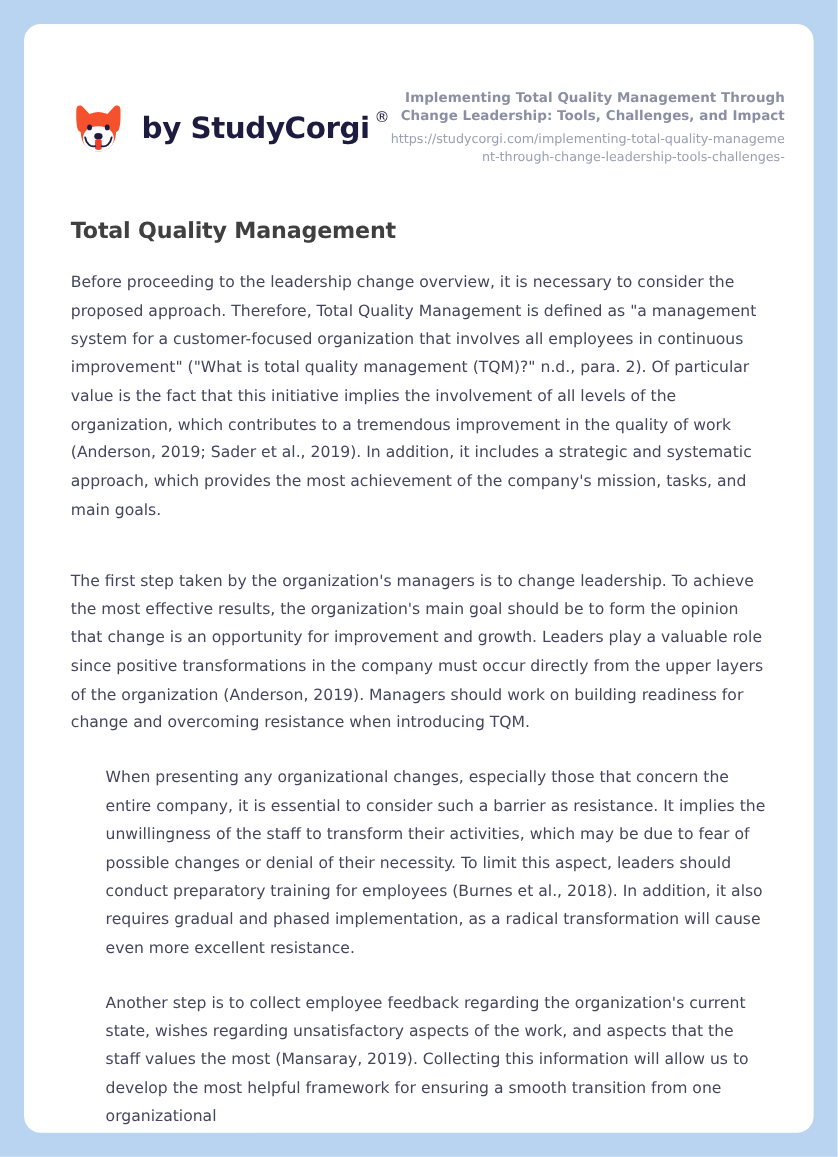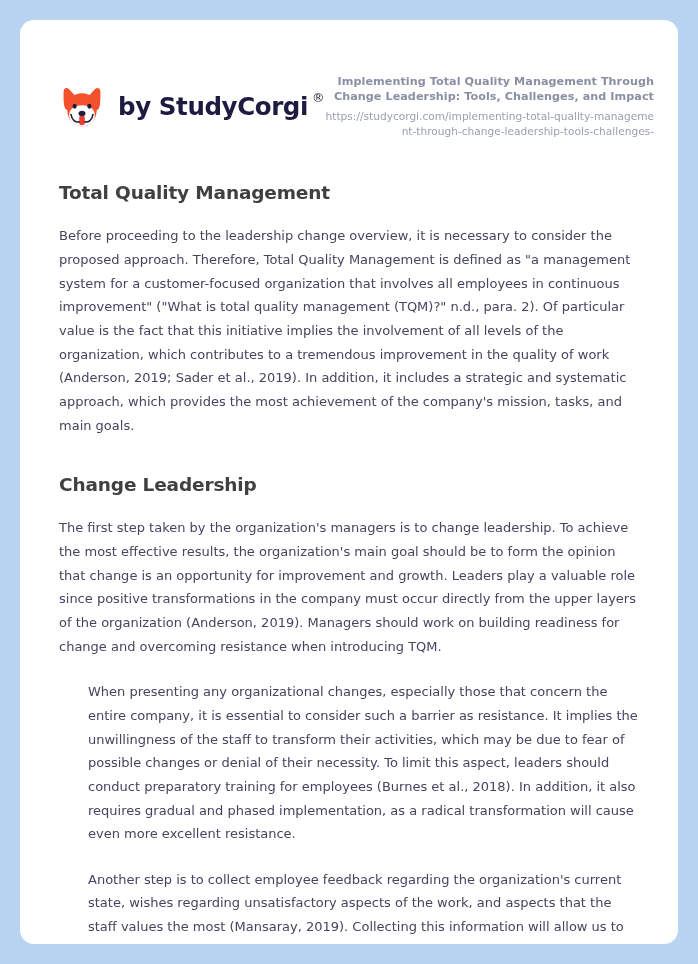--- a/index.html
+++ b/index.html
@@ -148,20 +148,19 @@
     </div>
 
   </div>
 
   <div class="doc-body">
       <div class="section">
         <h2 class="section-heading">Total Quality Management</h2>
         <p class="para">Before proceeding to the leadership change overview, it is necessary to consider the proposed approach. Therefore, Total Quality Management is defined as "a management system for a customer-focused organization that involves all employees in continuous improvement" ("What is total quality management (TQM)?" n.d., para. 2). Of particular value is the fact that this initiative implies the involvement of all levels of the organization, which contributes to a tremendous improvement in the quality of work (Anderson, 2019; Sader et al., 2019). In addition, it includes a strategic and systematic approach, which provides the most achievement of the company's mission, tasks, and main goals.</p>
       </div>
       <div class="section">
-        <h2 class="section-heading">Change Leadership</h2>
         <p class="para">The first step taken by the organization's managers is to change leadership. To achieve the most effective results, the organization's main goal should be to form the opinion that change is an opportunity for improvement and growth. Leaders play a valuable role since positive transformations in the company must occur directly from the upper layers of the organization (Anderson, 2019). Managers should work on building readiness for change and overcoming resistance when introducing TQM.</p>
         <p class="para">When presenting any organizational changes, especially those that concern the entire company, it is essential to consider such a barrier as resistance. It implies the unwillingness of the staff to transform their activities, which may be due to fear of possible changes or denial of their necessity. To limit this aspect, leaders should conduct preparatory training for employees (Burnes et al., 2018). In addition, it also requires gradual and phased implementation, as a radical transformation will cause even more excellent resistance.</p>
         <p class="para">Another step is to collect employee feedback regarding the organization's current state, wishes regarding unsatisfactory aspects of the work, and aspects that the staff values the most (Mansaray, 2019). Collecting this information will allow us to develop the most helpful framework for ensuring a smooth transition from one organizational</p>
       </div>
     </div>
 
 </div>
 
 </body></html>

